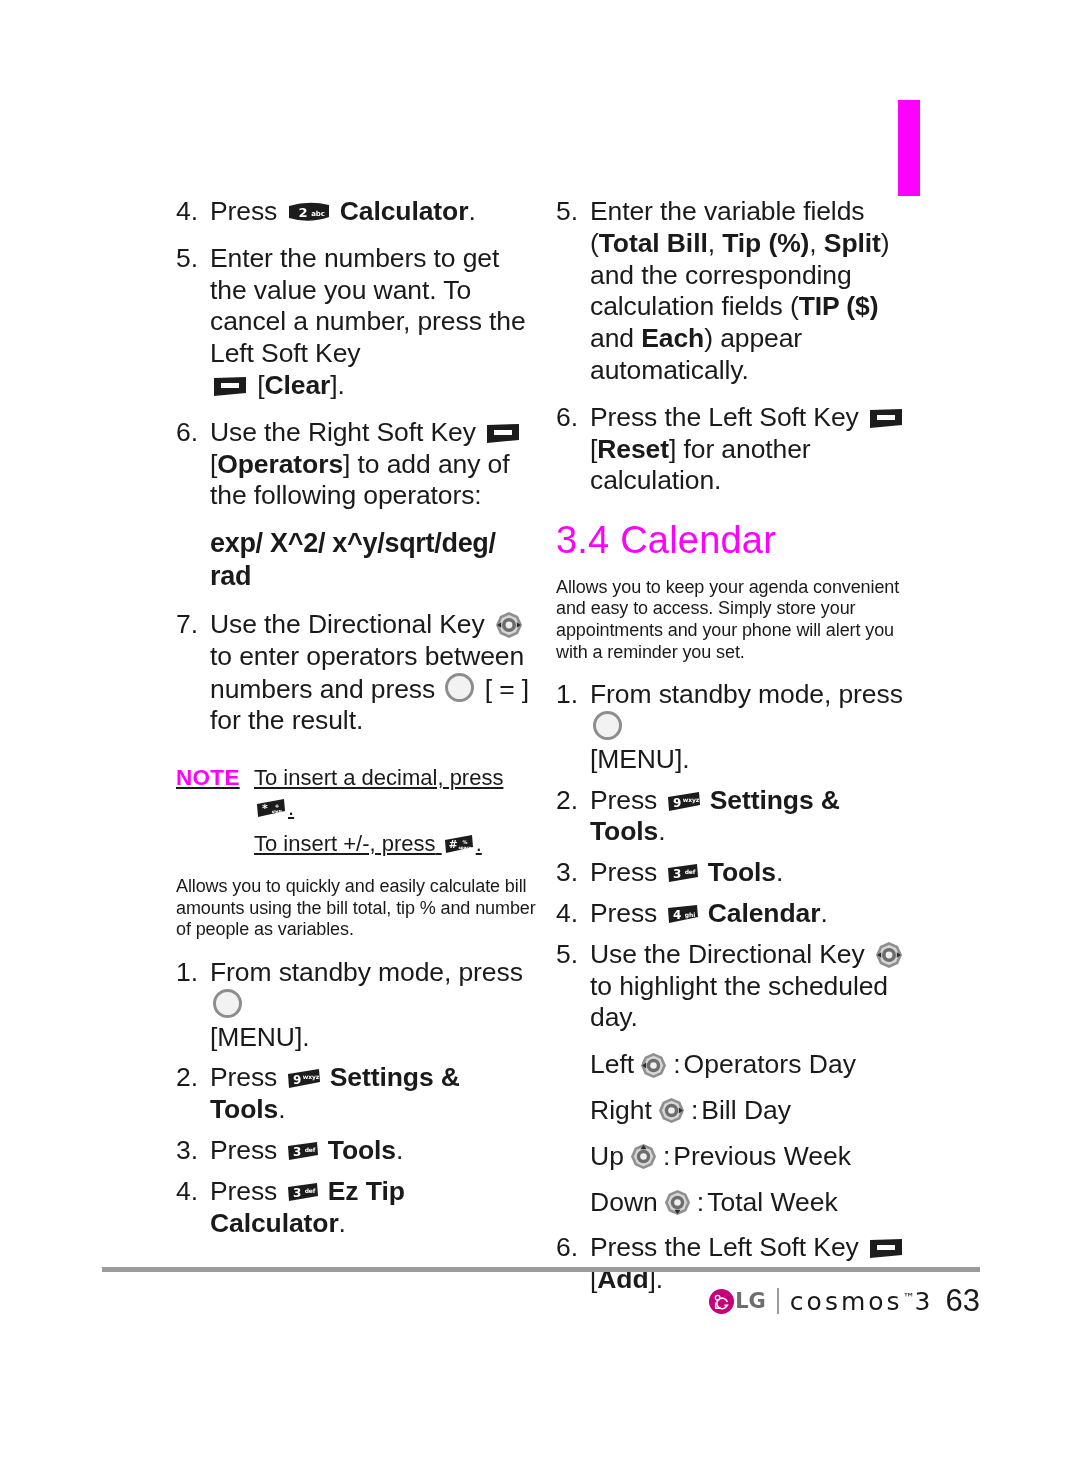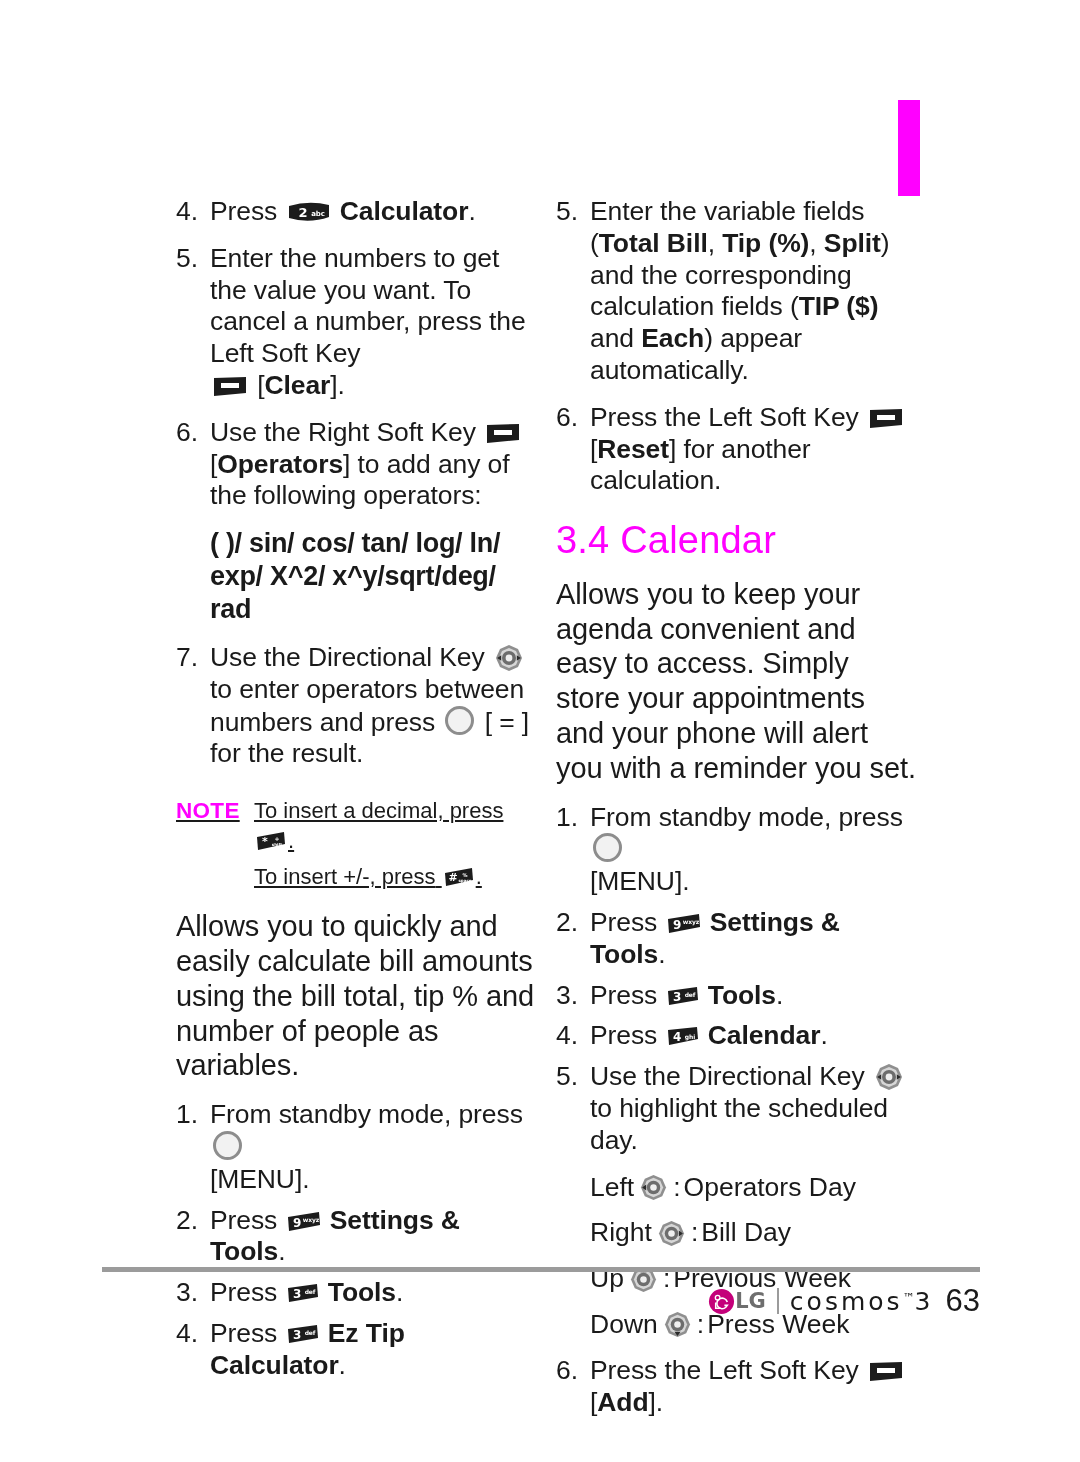--- a/index.html
+++ b/index.html
@@ -50,21 +50,21 @@
   
   .sec-head {
     color: #ff00ff;
     font-size: 38px;
     font-weight: 400;
     letter-spacing: .2px;
     margin: 22px 0 14px 0;
     line-height: 1.15;
   }
   p.para {
-    font-size: 29px;
+    font-size: 18px;
     line-height: 1.20;
     margin: 0 0 16px 0;
     letter-spacing: -0.1px;
   }
   .step {
     position: relative;
     font-size: 26.5px;
     line-height: 1.20;
     margin: 0 0 15px 0;
     padding-left: 34px;
@@ -247,21 +247,20 @@
             <path d="M1 2 L33 1 L33 17 L1 20 Z" fill="#1c1c1c"></path>
             <rect x="8" y="7" width="18" height="5" fill="#ffffff"></rect>
           </svg>
         </span>
         <br>
         <span>[</span><span class="b">Operators</span><span>]</span>
         <span>to add any of the following operators:</span>
       </div>
 
       <div class="ops">
-        <div>( )/ sin/ cos/ tan/ log/ ln/</div>
         <div>exp/ X^2/ x^y/sqrt/deg/ rad</div>
       </div>
 
       <div class="step">
         <span class="num">7.</span>
         <span>Use the Directional Key</span>
         <span class="icon dpad">
           <svg width="28" height="28" viewBox="0 0 28 28" aria-hidden="true">
             <polygon points="14,1 23,5 27,14 23,23 14,27 5,23 1,14 5,5" fill="#8f8f8f"></polygon>
             <polygon points="14,4 21,7 24,14 21,21 14,24 7,21 4,14 7,7" fill="#d7d7d7"></polygon>
@@ -490,21 +489,21 @@
         <span class="icon dpad">
           <svg width="27" height="27" viewBox="0 0 28 28" aria-hidden="true">
             <polygon points="14,1 23,5 27,14 23,23 14,27 5,23 1,14 5,5" fill="#8f8f8f"></polygon>
             <polygon points="14,4 21,7 24,14 21,21 14,24 7,21 4,14 7,7" fill="#d7d7d7"></polygon>
             <circle cx="14" cy="14" r="7" fill="#6d6d6d"></circle>
             <circle cx="14" cy="14" r="3.4" fill="#efefef"></circle>
             <polygon points="14,25.8 10.8,21.6 17.2,21.6" fill="#2b2b2b"></polygon>
           </svg>
         </span>
         <span>:</span>
-        <span>Press Week</span>
+        <span>Total Week</span>
       </div>
 
       <div class="step">
         <span class="num">6.</span>
         <span>Press the Left Soft Key</span>
         <span class="icon softkey">
           <svg width="34" height="21" viewBox="0 0 34 21" aria-hidden="true">
             <path d="M1 2 L33 1 L33 17 L1 20 Z" fill="#1c1c1c"></path>
             <rect x="8" y="7" width="18" height="5" fill="#ffffff"></rect>
           </svg>

